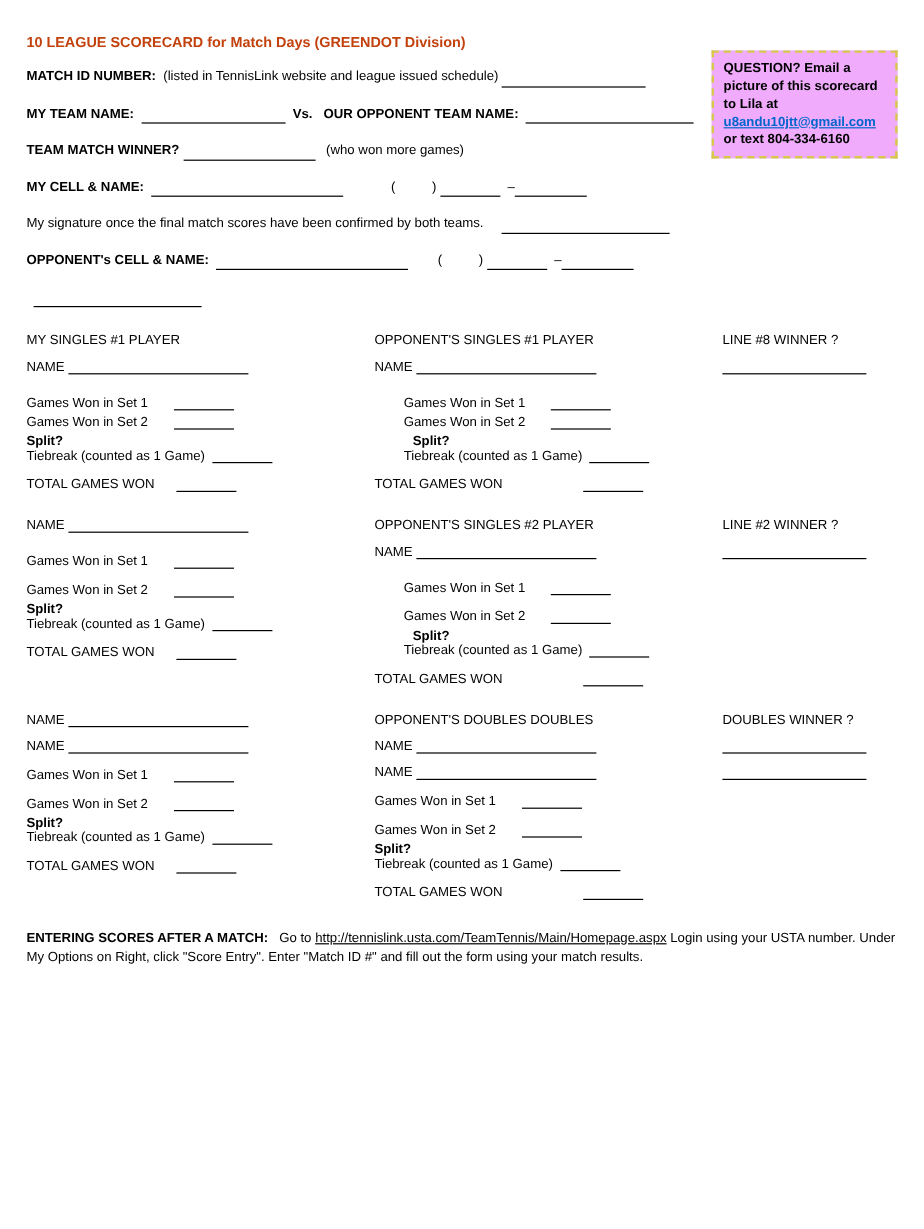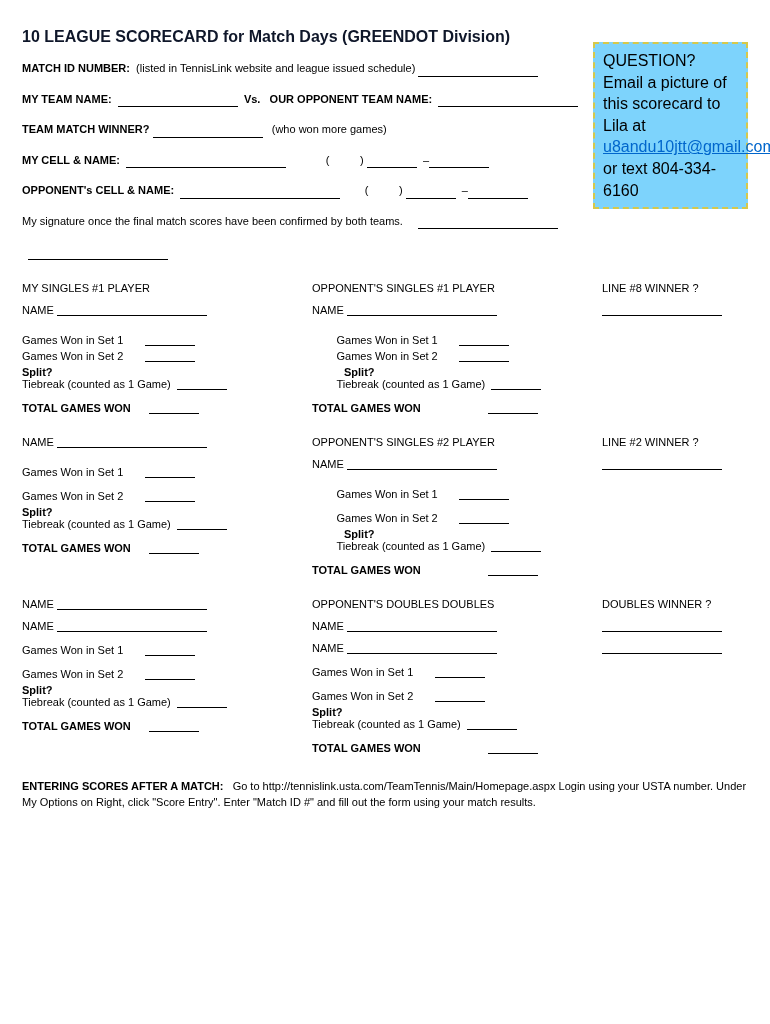--- a/index.html
+++ b/index.html
@@ -1,41 +1,41 @@
 <!DOCTYPE html>
 <html><head>
 <meta charset="utf-8">
 <style>
 body{margin:0;padding:0;background:#fff;font-family:Arial,Helvetica,sans-serif;font-size:11px;color:#000;width:770px}
 .page{padding:28px 22px 20px 22px;position:relative}
-.title{color:#0f172a;font-weight:bold;font-size:16px;margin-bottom:14px}
-.qbox{position:absolute;top:42px;right:22px;width:135px;border:2px dashed #d6c84a;padding:6px 8px;font-size:16px;line-height:1.35;font-weight:normal;background:#7dd3fc}
+.title{color:#c2410c;font-weight:bold;font-size:12px;margin-bottom:14px}
+.qbox{position:absolute;top:42px;right:22px;width:135px;border:2px dashed #d6c84a;padding:6px 8px;font-size:11px;line-height:1.35;font-weight:bold;background:#f0abfc}
 .qbox a{color:#0066cc;text-decoration:underline}
 .row{margin-bottom:14px;line-height:1.5}
 .bold{font-weight:bold}
 .blank{display:inline-block;border-bottom:1px solid #000;height:11px;vertical-align:bottom}
 .b110{width:110px}
 .b120{width:120px}
 .b140{width:140px}
 .b150{width:150px}
 .b160{width:160px}
 .b50{width:50px}
 .b60{width:60px}
 .sect{margin-top:22px}
 .cols{display:flex}
 .col{flex:0 0 auto}
 .col1{width:290px}
 .col2{width:290px}
 .col3{width:140px}
 .hdr{font-weight:normal;margin-bottom:10px}
 .nameline{margin-bottom:18px}
 .gline{margin-bottom:4px}
-.tgline{margin-top:12px;font-weight:bold}
+.tgline{margin-top:12px;font-weight:normal}
 .entering{margin-top:24px;line-height:1.5}
-.entering a{color:#000;}
+.entering a{color:#000;text-decoration:underline}
 </style>
 </head>
 <body>
 
 <div class="page">
   <div class="qbox">
     <span>QUESTION? Email a picture of this scorecard to Lila at </span><a>u8andu10jtt@gmail.com</a><span> or text 804-334-6160</span>
   </div>
 
   <div class="title">10 LEAGUE SCORECARD for Match Days (GREENDOT Division)</div>
@@ -62,30 +62,30 @@
 
   <div class="row">
     <span class="bold">MY CELL &amp; NAME:</span>&nbsp;
     <span class="blank b160"></span>
     &nbsp;&nbsp;&nbsp;&nbsp;&nbsp;&nbsp;&nbsp;&nbsp;&nbsp;&nbsp;&nbsp;&nbsp;(&nbsp;&nbsp;&nbsp;&nbsp;&nbsp;&nbsp;&nbsp;&nbsp;&nbsp;&nbsp;)
     <span class="blank b50"></span>
     &nbsp;–<span class="blank b60"></span>
   </div>
 
   <div class="row">
+    <span>My signature once the final match scores have been confirmed by both teams.</span>&nbsp;&nbsp;&nbsp;&nbsp;
+    <span class="blank b140"></span>
+  </div>
+
+  <div class="row">
     <span class="bold">OPPONENT's CELL &amp; NAME:</span>&nbsp;
     <span class="blank b160"></span>
     &nbsp;&nbsp;&nbsp;&nbsp;&nbsp;&nbsp;&nbsp;(&nbsp;&nbsp;&nbsp;&nbsp;&nbsp;&nbsp;&nbsp;&nbsp;&nbsp;&nbsp;)
     <span class="blank b50"></span>
     &nbsp;–<span class="blank b60"></span>
-  </div>
-
-  <div class="row">
-    <span>My signature once the final match scores have been confirmed by both teams.</span>&nbsp;&nbsp;&nbsp;&nbsp;
-    <span class="blank b140"></span>
   </div>
 
   <div class="row">
     &nbsp;
     <span class="blank b140"></span>
   </div>
 
   <div class="sect cols">
     <div class="col col1">
       <div class="hdr">MY SINGLES #1 PLAYER</div>

